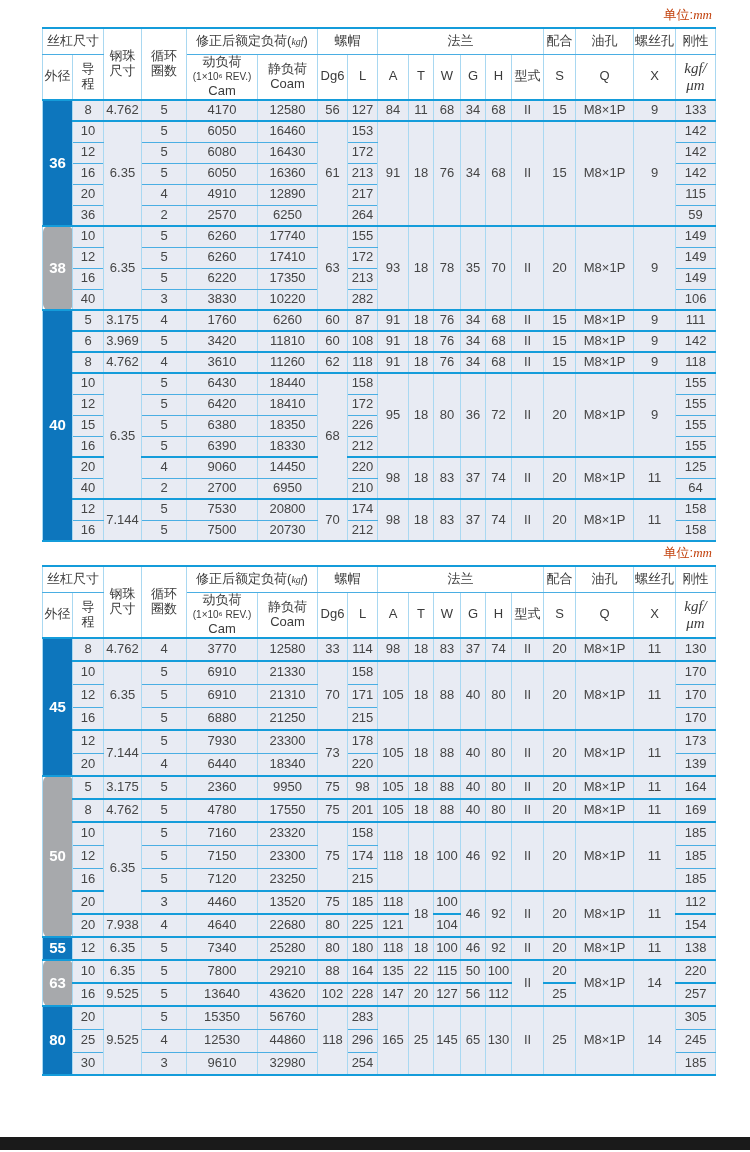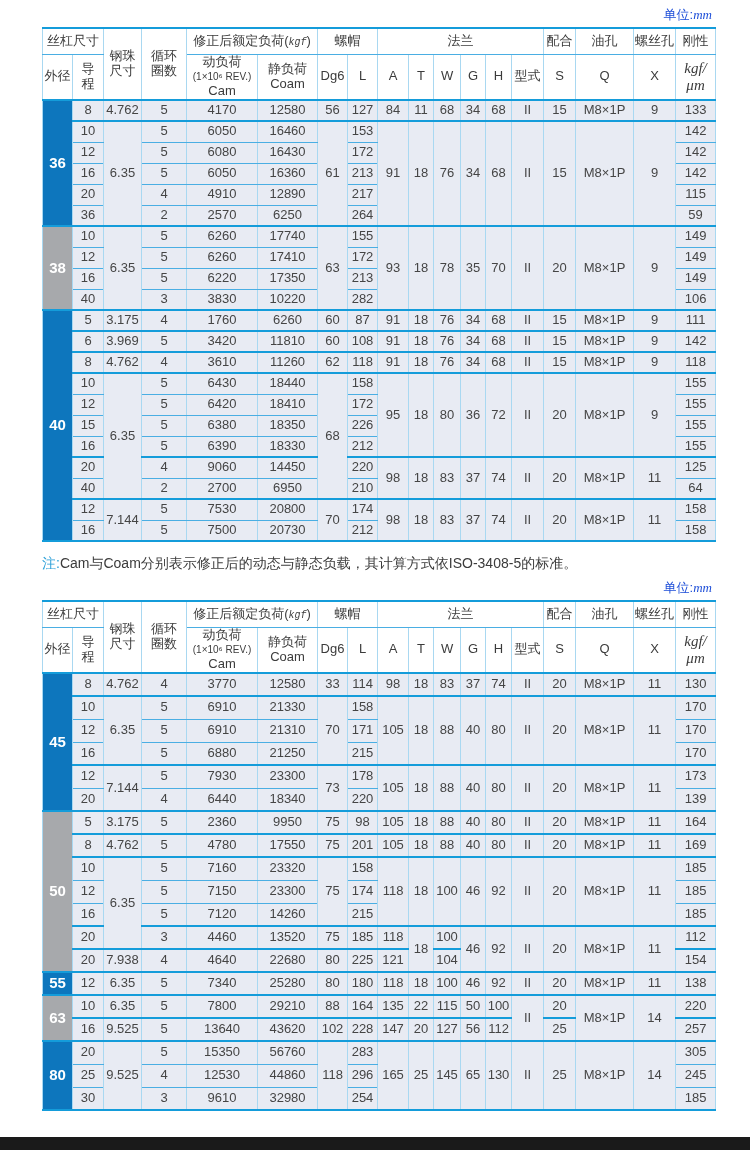--- a/index.html
+++ b/index.html
@@ -7,42 +7,42 @@
     --row-bg:#e8ebf3; --sec-blue:#0d76bd; --sec-gray:#a7a9ac;
     --text-dark:#454545; --note-accent:#2a9fd8; --footer:#1a1a1a;
   }
   *{box-sizing:border-box;}
   html,body{margin:0;padding:0;}
   body{
     width:750px;height:1152px;background:#fff;position:relative;overflow:hidden;
     font-family:"Liberation Sans","DejaVu Sans",sans-serif;color:var(--text-dark);
   }
   .page{padding:4px 36px 0 42px;}
-  .unit-line{text-align:right;font-size:13px;color:#1d4ed8;margin:2px 2px 3px 0;}
+  .unit-line{text-align:right;font-size:13px;color:#c2410c;margin:2px 2px 3px 0;}
   .unit-line .u{font-style:italic;font-family:"Liberation Serif","DejaVu Serif",serif;}
   table.spec{border-collapse:collapse;width:672px;table-layout:fixed;
     border-top:2px solid var(--accent);border-bottom:2px solid var(--accent);
     border-left:1px solid var(--line-light);border-right:1px solid var(--line-light);}
   table.spec td{
     border-left:1px solid var(--line-light);border-right:1px solid var(--line-light);
     border-top:1px solid var(--line-mid);border-bottom:1px solid var(--line-mid);
     text-align:center;vertical-align:middle;padding:0 1px;line-height:1.12;
   }
   thead td{background:#fff;font-size:13px;color:#3b3b3b;white-space:pre-line;}
   thead tr.h1 td{height:26px;}
   thead tr.h2 td{height:46px;}
   tbody td{background:var(--row-bg);font-size:13px;color:var(--text-dark);white-space:nowrap;}
   table.t1 tbody td{height:21px;}
   table.t2 tbody td{height:23px;}
   tbody tr.gt td{border-top:2px solid var(--accent);}
   td.sec{font-weight:bold;color:#fff;font-size:15px;}
   td.sec.blue{background:var(--sec-blue);}
-  td.sec.gray{background:var(--sec-gray);}
+  td.sec.gray{background:var(--sec-gray);border-radius:6px;}
   .small{font-size:10px;}
-  .it{font-style:italic;font-family:Liberation Mono, monospace;}
+  .it{font-style:italic;font-family:Liberation Serif, serif;}
   .unit-cell{font-style:italic;font-family:"Liberation Serif","DejaVu Serif",serif;font-size:15px;white-space:normal;}
   .note{margin:13px 0 6px 0;font-size:14px;color:#3b3b3b;}
   .note .pfx{color:var(--note-accent);}
   .footer-bar{position:absolute;left:0;bottom:2px;width:750px;height:13px;background:var(--footer);}
 </style>
 </head>
 <body>
 
 <div class="page">
 
@@ -369,21 +369,20 @@
           <td>16</td>
           <td>5</td>
           <td>7500</td>
           <td>20730</td>
           <td>212</td>
           <td>158</td>
         </tr>
       </tbody>
   </table>
 
-  <div class="note"><span class="pfx">注:</span><span>Cam与Coam分别表示修正后的动态与静态负载，其计算方式依ISO-3408-5的标准。</span></div>
 
   <div class="unit-line"><span>单位:</span><span class="u">mm</span></div>
 
   <table class="spec t2">
     <colgroup>
       <col style="width:30px">
         <col style="width:31px">
         <col style="width:38px">
         <col style="width:45px">
       <col style="width:71px">
@@ -582,21 +581,21 @@
           <td>5</td>
           <td>7150</td>
           <td>23300</td>
           <td>174</td>
           <td>185</td>
         </tr>
         <tr>
           <td>16</td>
           <td>5</td>
           <td>7120</td>
-          <td>14260</td>
+          <td>23250</td>
           <td>215</td>
           <td>185</td>
         </tr>
         <tr class="gt">
           <td>20</td>
           <td>3</td>
           <td>4460</td>
           <td>13520</td>
           <td>75</td>
           <td>185</td>

